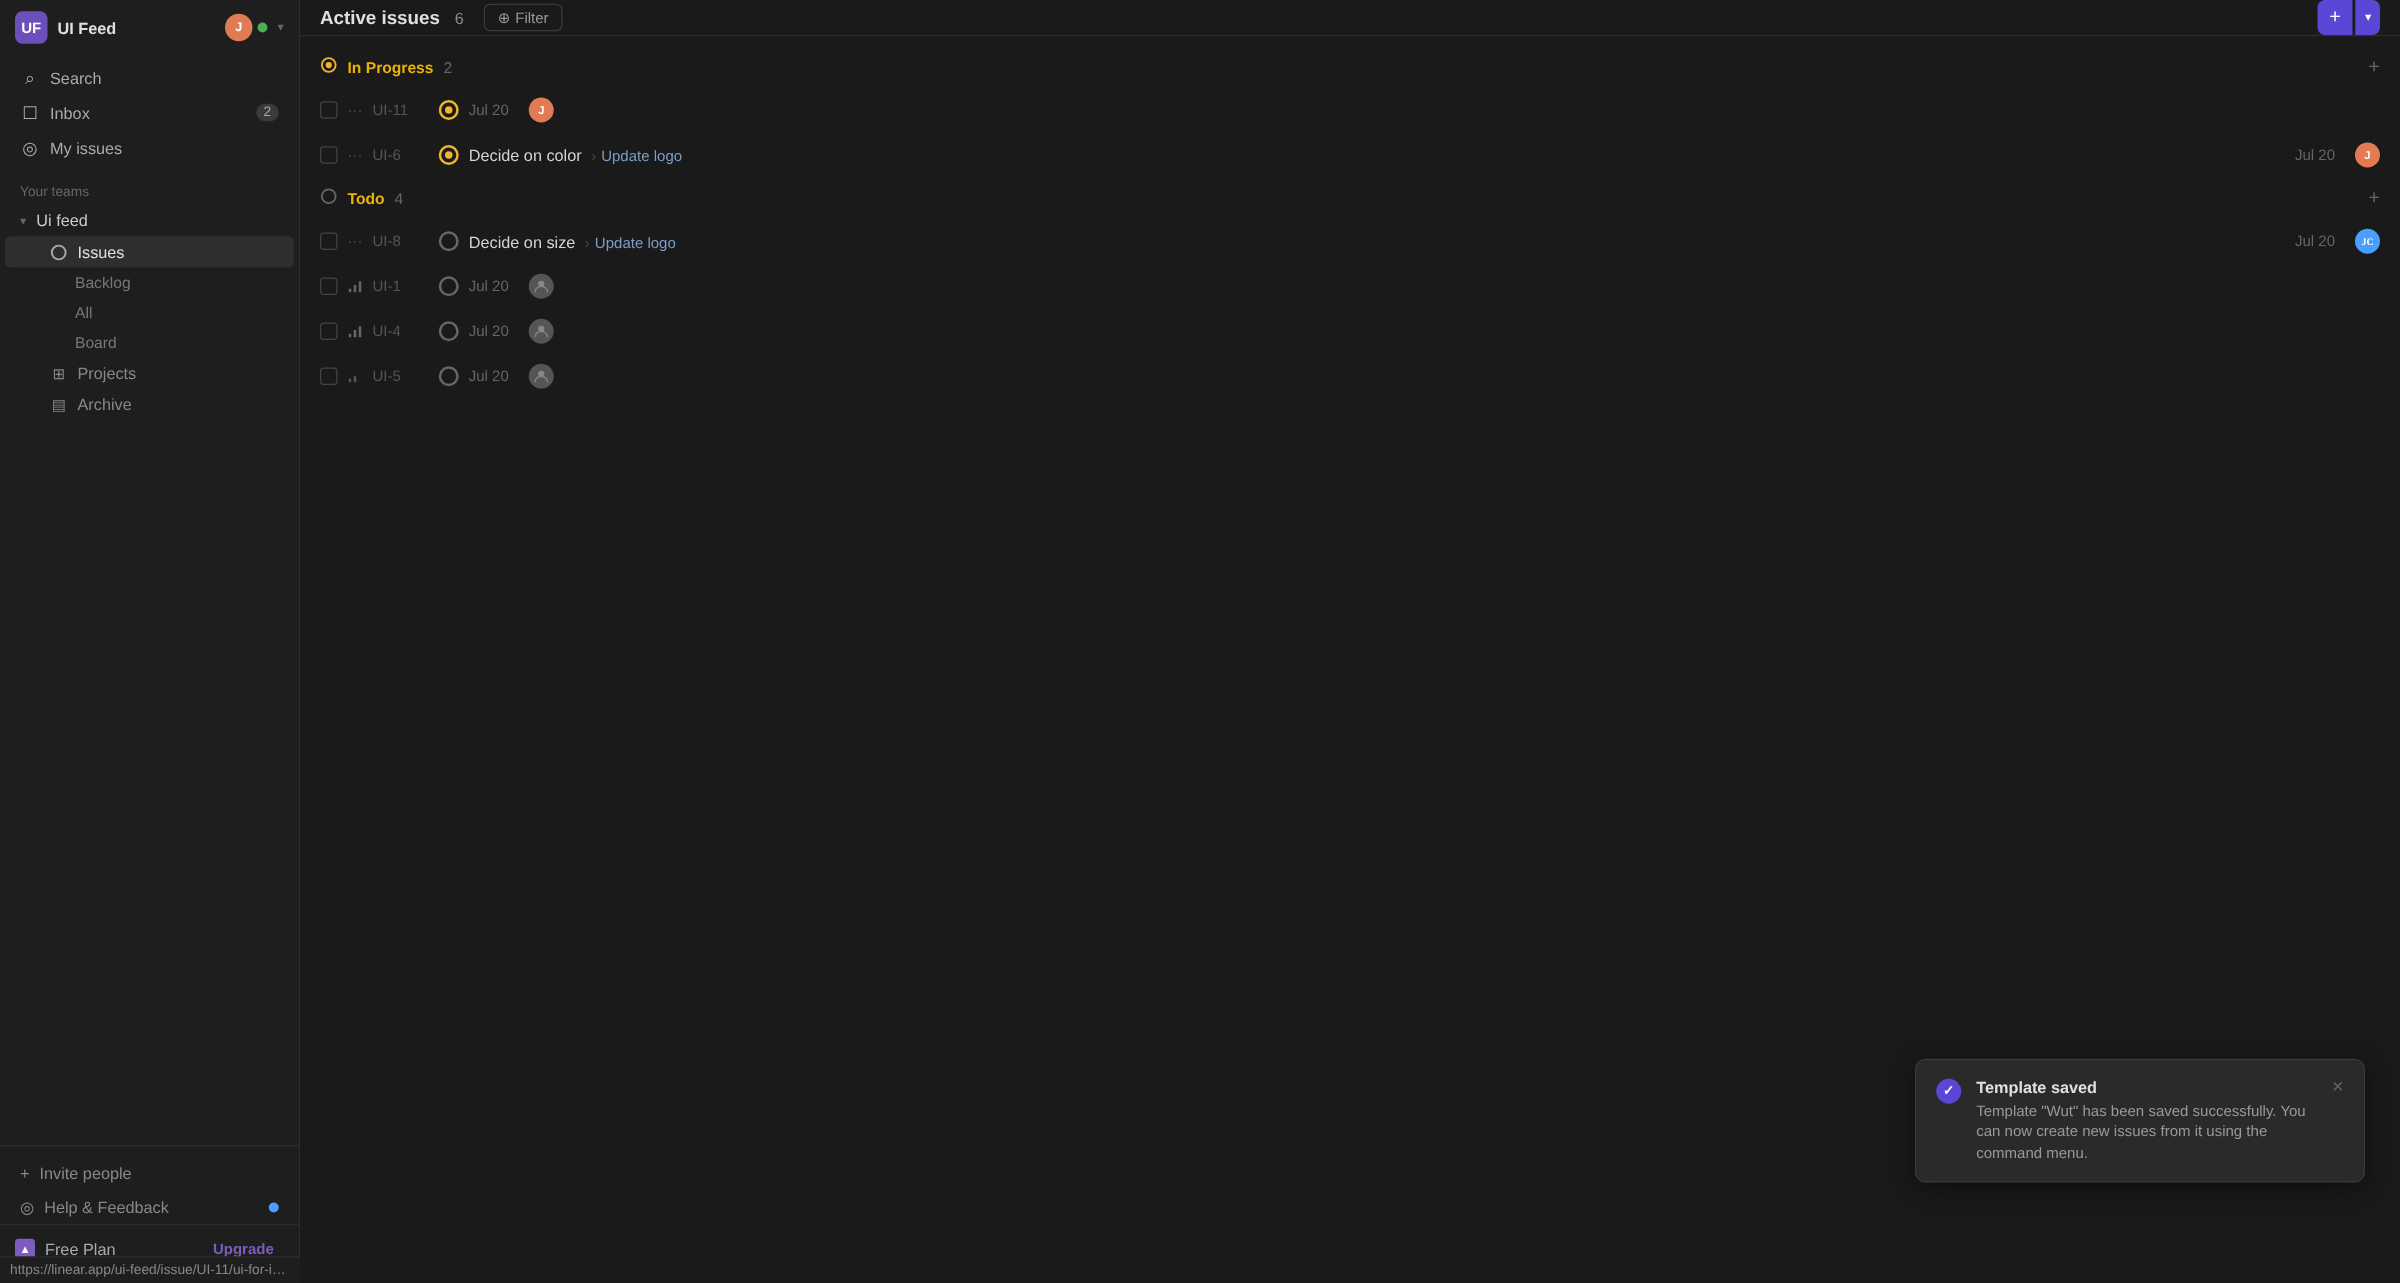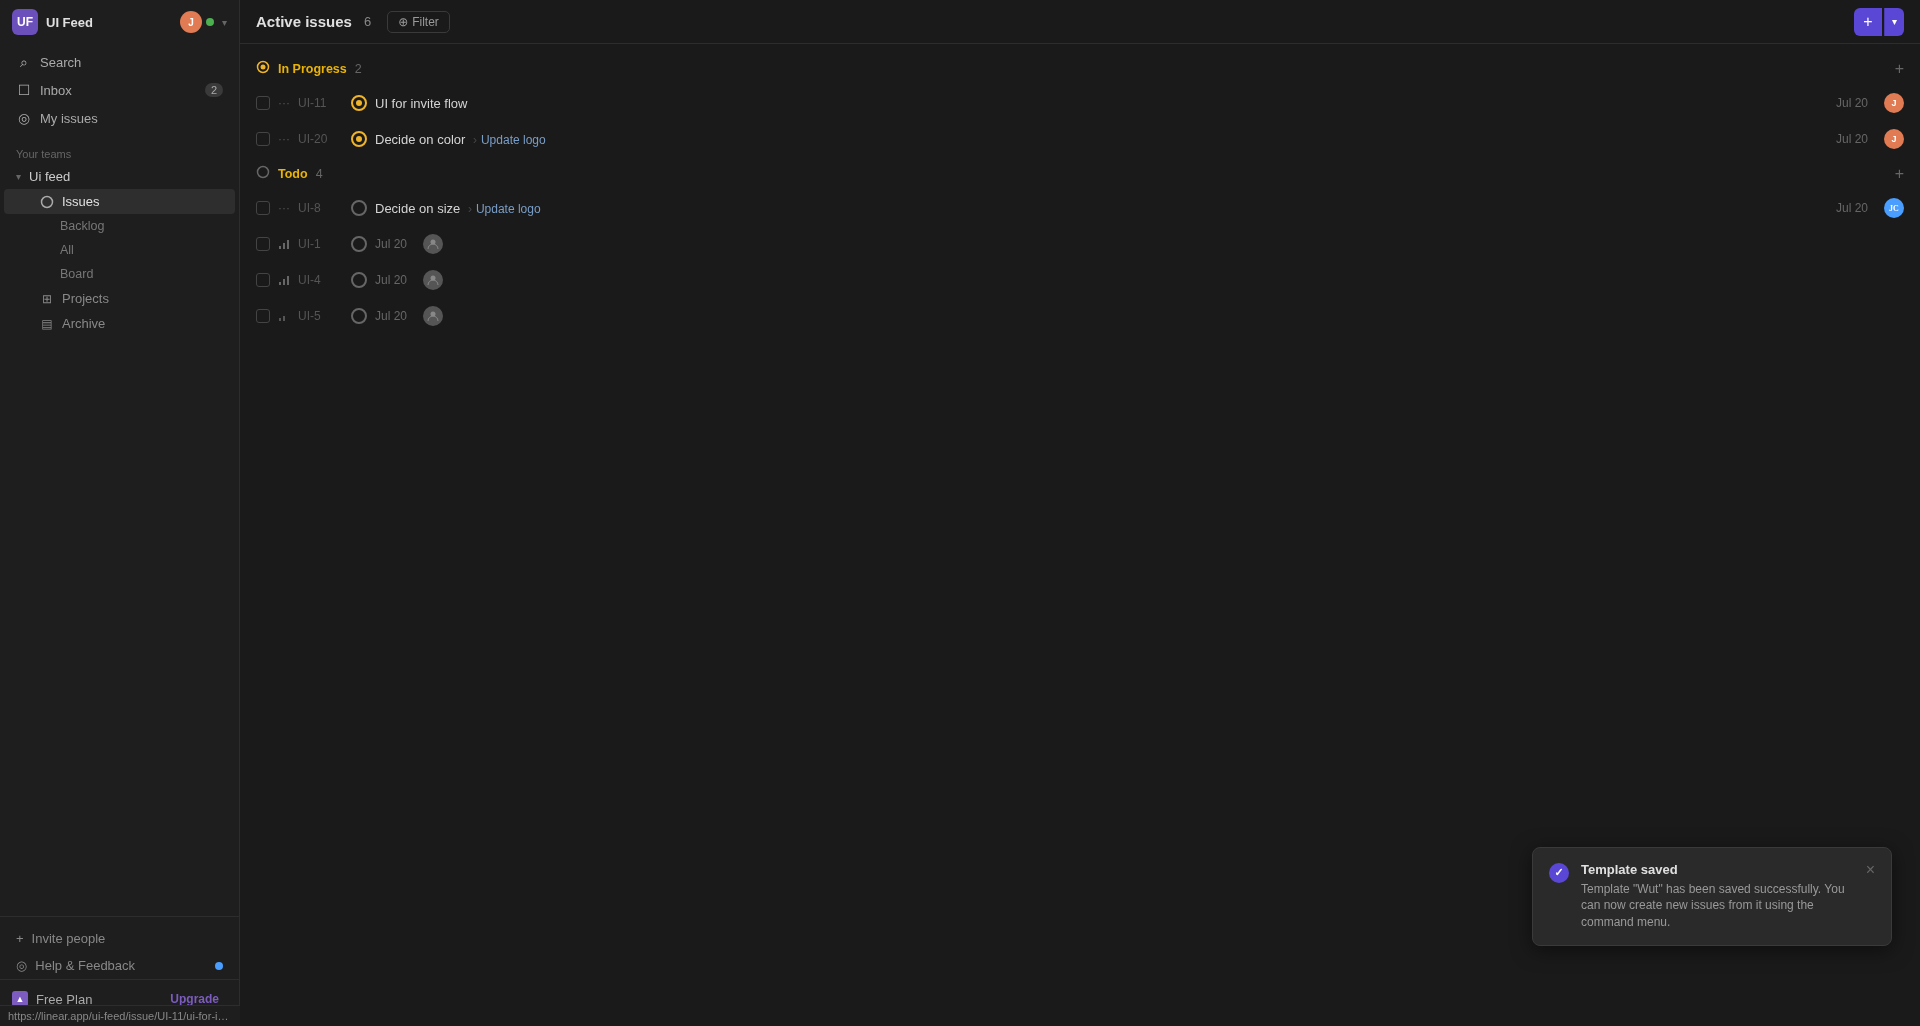--- a/index.html
+++ b/index.html
@@ -288,21 +288,21 @@
       display: flex;
       flex-direction: column;
       overflow: hidden;
       background: #1a1a1a;
     }
 
     .main-header {
       display: flex;
       align-items: center;
       padding: 0 16px;
-      height: 44px;
+      height: 29px;
       border-bottom: 1px solid #2d2d2d;
       gap: 8px;
     }
 
     .page-title {
       font-size: 15px;
       font-weight: 600;
       color: #e0e0e0;
     }
 
@@ -676,29 +676,28 @@
       <span class="group-label">In Progress</span>
       <span class="group-count">2</span>
       <span class="add-group-btn">+</span>
     </div>
 
     <div class="issue-row">
       <div class="issue-checkbox"></div>
       <span class="issue-dots">···</span>
       <span class="issue-id">UI-11</span>
       <div class="status-in-progress"></div>
-      <span class="issue-title">UI for invite flow</span>
       <span class="issue-date">Jul 20</span>
       <div class="issue-avatar avatar-j">J</div>
     </div>
 
     <div class="issue-row">
       <div class="issue-checkbox"></div>
       <span class="issue-dots">···</span>
-      <span class="issue-id">UI-20</span>
+      <span class="issue-id">UI-6</span>
       <div class="status-in-progress"></div>
       <span class="issue-title">
         Decide on color <span class="issue-breadcrumb"><span class="sep">›</span><span class="sub-title">Update logo</span></span>
       </span>
       <span class="issue-date">Jul 20</span>
       <div class="issue-avatar avatar-j">J</div>
     </div>
 
     <div class="group-header">
       <span>

